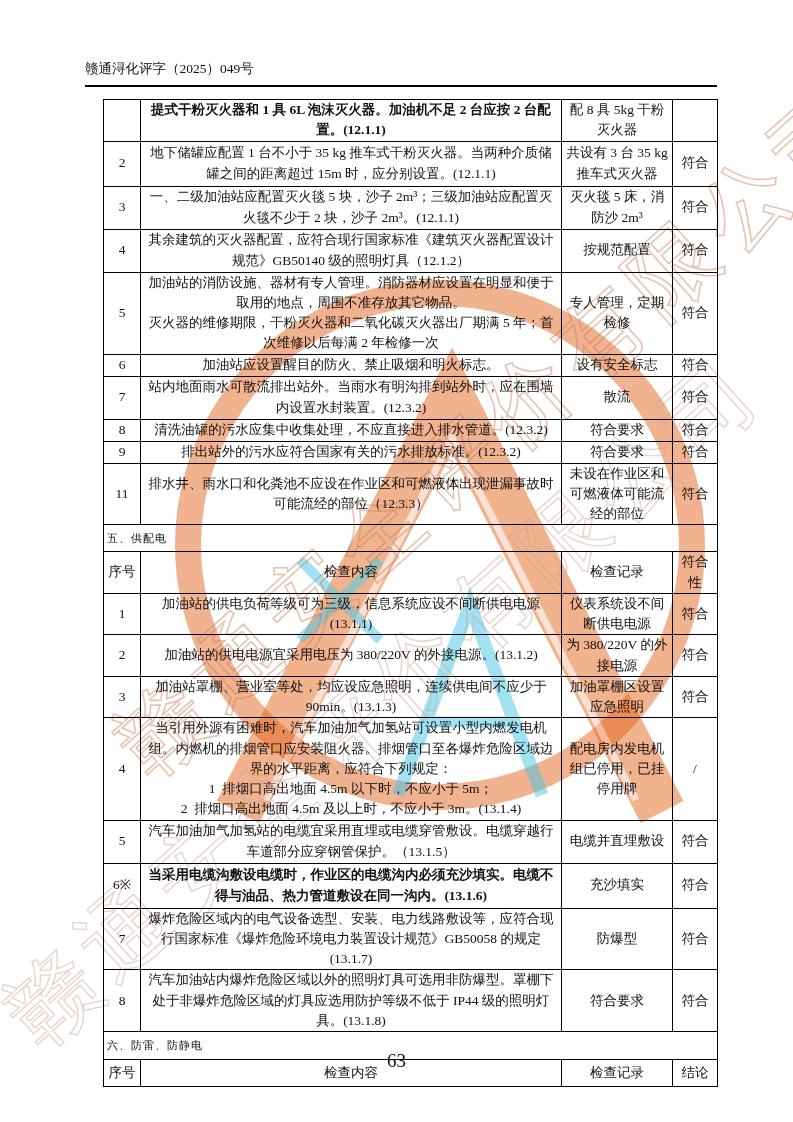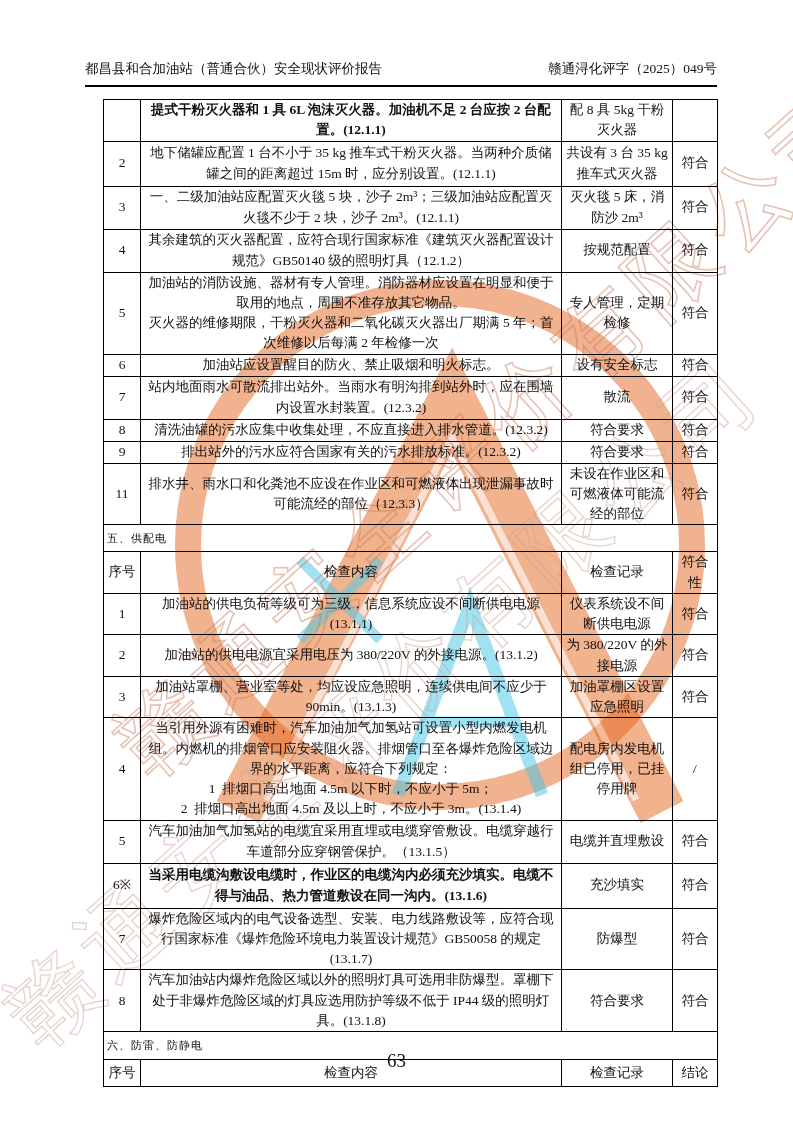--- a/index.html
+++ b/index.html
@@ -38,21 +38,20 @@
     position:absolute;left:0;top:0;width:793px;height:1122px;
     mix-blend-mode:multiply;pointer-events:none;
   }
 </style>
 </head>
 <body>
 
 <div class="page">
 
   <div class="doc-header">
-    <span class="left">都昌县和合加油站（普通合伙）安全现状评价报告</span>
     <span class="right">赣通浔化评字（2025）049号</span>
   </div>
   <div class="header-rule"></div>
 
   <table class="checklist">
     <colgroup>
         <col style="width:37px">
         <col style="width:421px">
         <col style="width:111px">
         <col style="width:45px">

